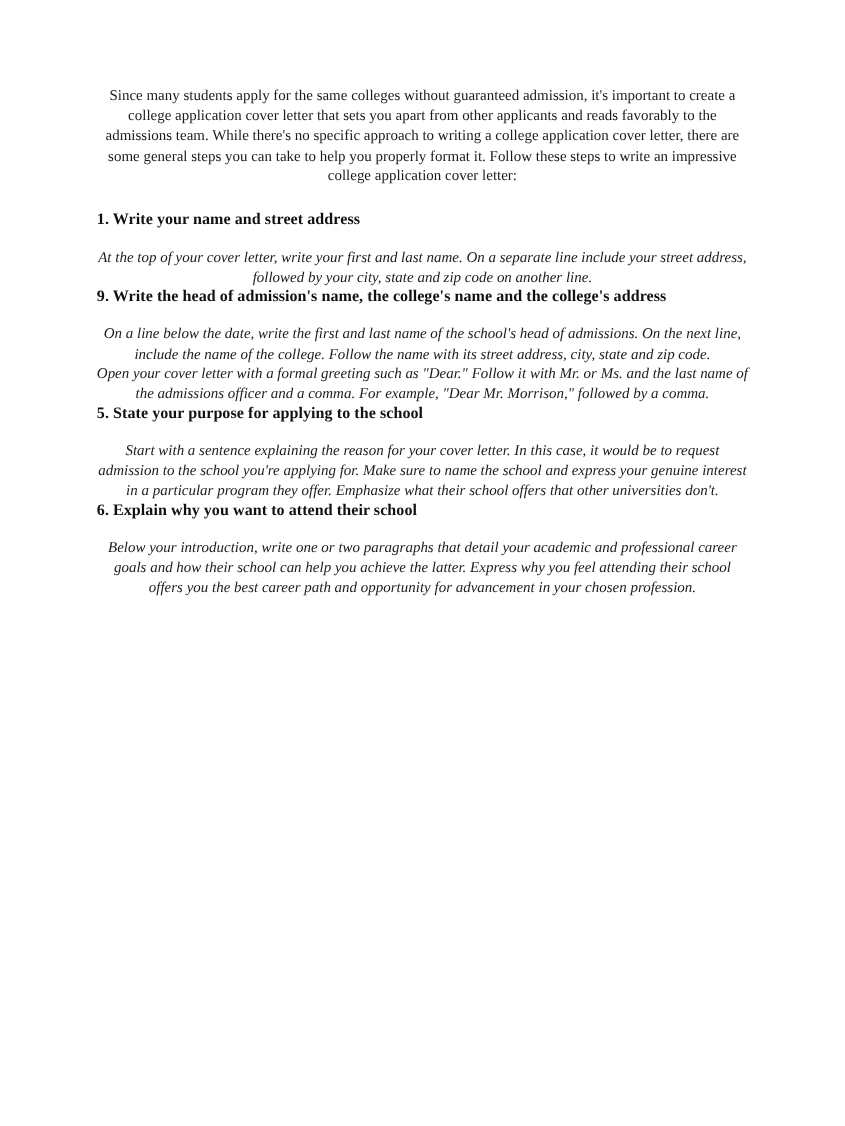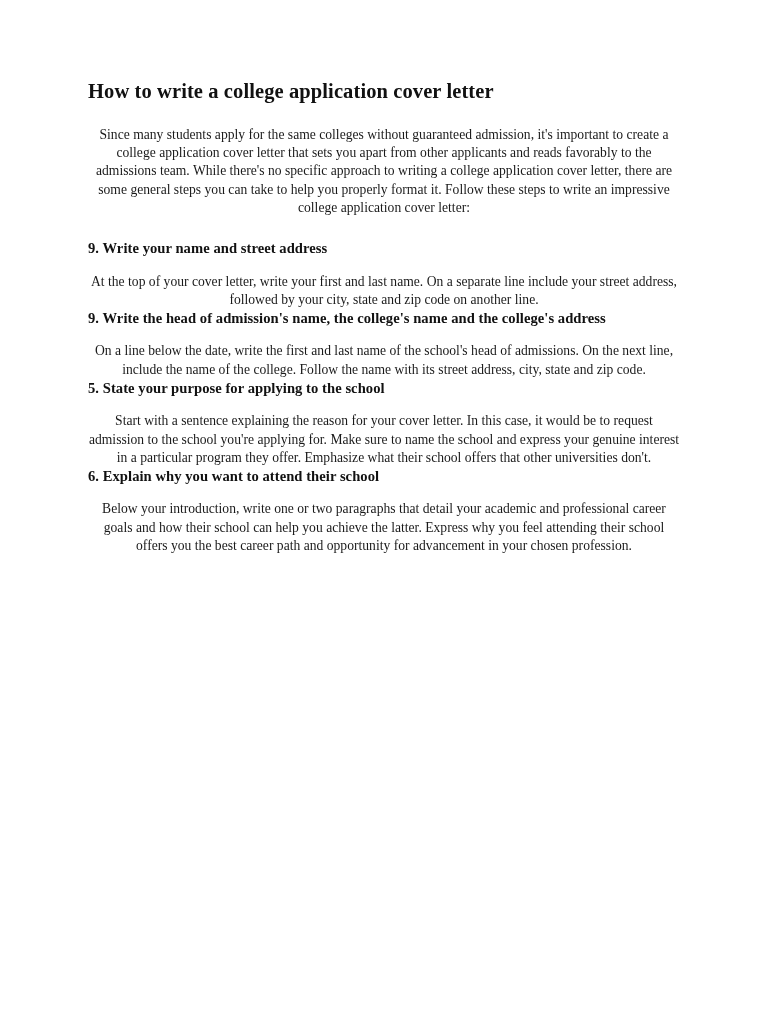--- a/index.html
+++ b/index.html
@@ -62,44 +62,45 @@
   .body-para.lead {
     margin-bottom: 22px;
   }
 
   .section-block {
     margin: 0;
   }
 
   .body-para:last-child {
     margin-bottom: 0;
+    font-style: italic;
   }
 </style>
 </head>
 <body>
 
 <div class="page">
   <article class="doc-body">
 
-    <h1 class="doc-title">How to write a college application cover letter</h1>
 
     <p class="body-para lead">Since many students apply for the same colleges without guaranteed admission, it's important to create a college application cover letter that sets you apart from other applicants and reads favorably to the admissions team. While there's no specific approach to writing a college application cover letter, there are some general steps you can take to help you properly format it. Follow these steps to write an impressive college application cover letter:</p>
 
     <section class="section-block">
-      <h2 class="section-heading">9. Write your name and street address</h2>
+      <h2 class="section-heading">1. Write your name and street address</h2>
       <p class="body-para">At the top of your cover letter, write your first and last name. On a separate line include your street address, followed by your city, state and zip code on another line.</p>
     </section>
 
 
     <section class="section-block">
       <h2 class="section-heading">9. Write the head of admission's name, the college's name and the college's address</h2>
       <p class="body-para">On a line below the date, write the first and last name of the school's head of admissions. On the next line, include the name of the college. Follow the name with its street address, city, state and zip code.</p>
     </section>
 
     <section class="section-block">
+      <p class="body-para">Open your cover letter with a formal greeting such as "Dear." Follow it with Mr. or Ms. and the last name of the admissions officer and a comma. For example, "Dear Mr. Morrison," followed by a comma.</p>
     </section>
 
     <section class="section-block">
       <h2 class="section-heading">5. State your purpose for applying to the school</h2>
       <p class="body-para">Start with a sentence explaining the reason for your cover letter. In this case, it would be to request admission to the school you're applying for. Make sure to name the school and express your genuine interest in a particular program they offer. Emphasize what their school offers that other universities don't.</p>
     </section>
 
     <section class="section-block">
       <h2 class="section-heading">6. Explain why you want to attend their school</h2>
       <p class="body-para">Below your introduction, write one or two paragraphs that detail your academic and professional career goals and how their school can help you achieve the latter. Express why you feel attending their school offers you the best career path and opportunity for advancement in your chosen profession.</p>

